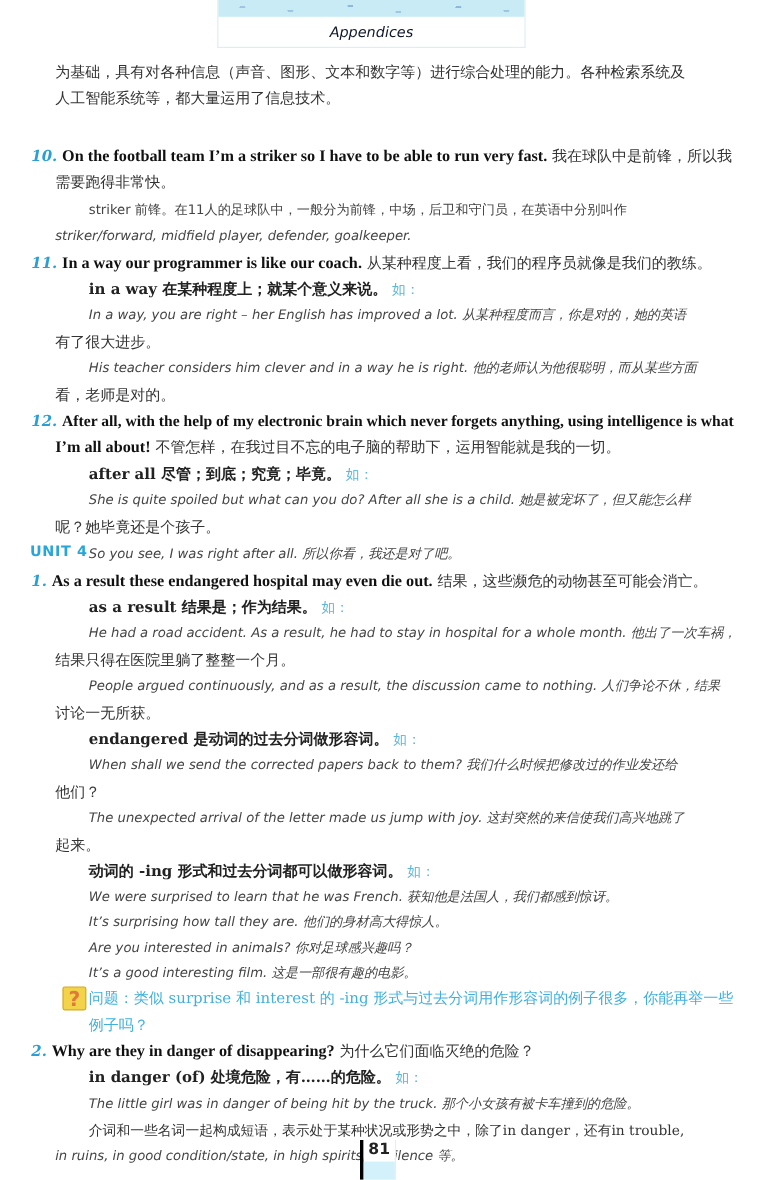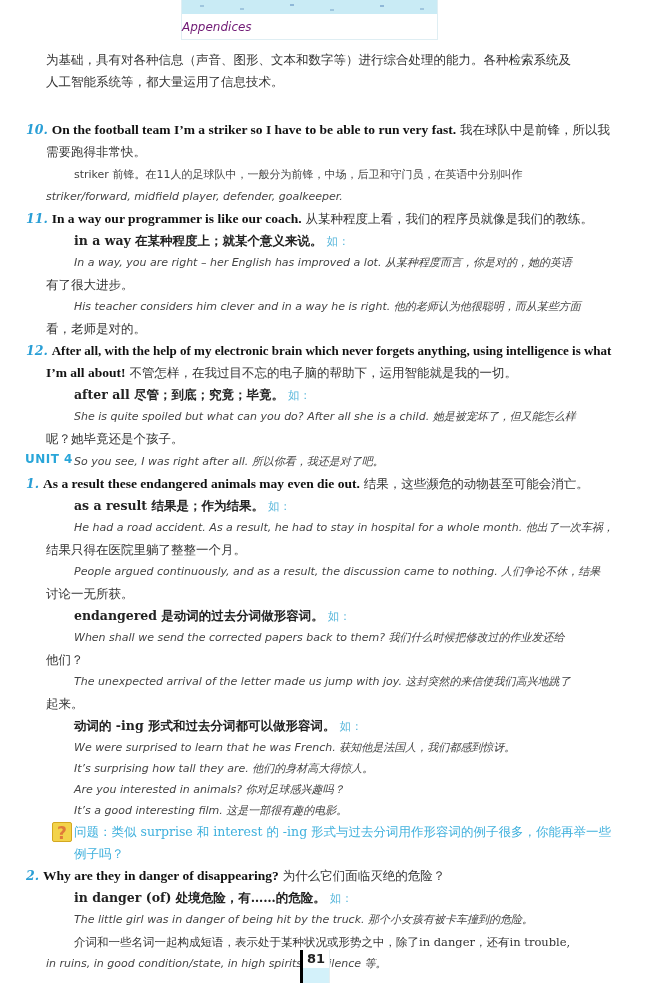--- a/index.html
+++ b/index.html
@@ -16,22 +16,22 @@
     background:
       radial-gradient(ellipse 4px 1.5px at 20px 6px, #9fc6de 60%, transparent 70%),
       radial-gradient(ellipse 4px 1.5px at 60px 9px, #9fc6de 60%, transparent 70%),
       radial-gradient(ellipse 4px 1.5px at 110px 5px, #8fb8d8 60%, transparent 70%),
       radial-gradient(ellipse 4px 1.5px at 150px 10px, #9fc6de 60%, transparent 70%),
       radial-gradient(ellipse 4px 1.5px at 200px 6px, #8fb8d8 60%, transparent 70%),
       radial-gradient(ellipse 4px 1.5px at 240px 9px, #9fc6de 60%, transparent 70%),
       #c9ebf5;
   }
   .banner-title {
-    text-align: left; font-family: "DejaVu Sans", sans-serif; font-style: italic;
-    font-size: 12px; color: #701a75; line-height: 26px;
+    text-align: center; font-family: "DejaVu Sans", sans-serif; font-style: italic;
+    font-size: 12px; color: #0f172a; line-height: 26px;
   }
   .line { position: absolute; white-space: nowrap; font-size: 12.5px; line-height: 20px; }
   .num { color: #2a9fd6; font-weight: bold; font-family: "DejaVu Serif", serif; font-style: italic; }
   .bold { font-weight: bold; font-family: "Liberation Serif", serif; font-size: 13.5px; color: #111; }
   .cn { font-family: "DejaVu Serif", serif; color: #333; font-size: 12.5px; }
   .ex { font-family: "DejaVu Sans", sans-serif; font-style: italic; font-size: 11px; color: #444; }
   .ru { color: #5bb8dc; font-size: 11.5px; }
   .unit {
     position: absolute; left: 25px; top: 452px; font-family: "DejaVu Sans", sans-serif;
     font-weight: bold; font-size: 12px; color: #29a6d9; letter-spacing: 0.5px;
@@ -100,21 +100,21 @@
   <span class="ru">如：</span>
 </div>
 <div class="line ex" style="left:74px;top:407px;">She is quite spoiled but what can you do? After all she is a child. 她是被宠坏了，但又能怎么样</div>
 <div class="line cn" style="left:46px;top:429px;">呢？她毕竟还是个孩子。</div>
 <div class="line ex" style="left:74px;top:416px;margin-top:36px;">So you see, I was right after all. 所以你看，我还是对了吧。</div>
 
 <div class="unit">UNIT 4</div>
 
 <div class="line" style="left:26px;top:474px;">
   <span class="num">1.</span>
-  <span class="bold">As a result these endangered animals may even die out.</span>
+  <span class="bold">As a result these endangered hospital may even die out.</span>
   <span class="cn">结果，这些濒危的动物甚至可能会消亡。</span>
 </div>
 <div class="line" style="left:74px;top:496px;">
   <span class="cn" style="font-weight:bold;color:#222">as a result 结果是；作为结果。</span>
   <span class="ru">如：</span>
 </div>
 <div class="line ex" style="left:74px;top:518px;">He had a road accident. As a result, he had to stay in hospital for a whole month. 他出了一次车祸，</div>
 <div class="line cn" style="left:46px;top:540px;">结果只得在医院里躺了整整一个月。</div>
 <div class="line ex" style="left:74px;top:562px;">People argued continuously, and as a result, the discussion came to nothing. 人们争论不休，结果</div>
 <div class="line cn" style="left:46px;top:584px;">讨论一无所获。</div>

